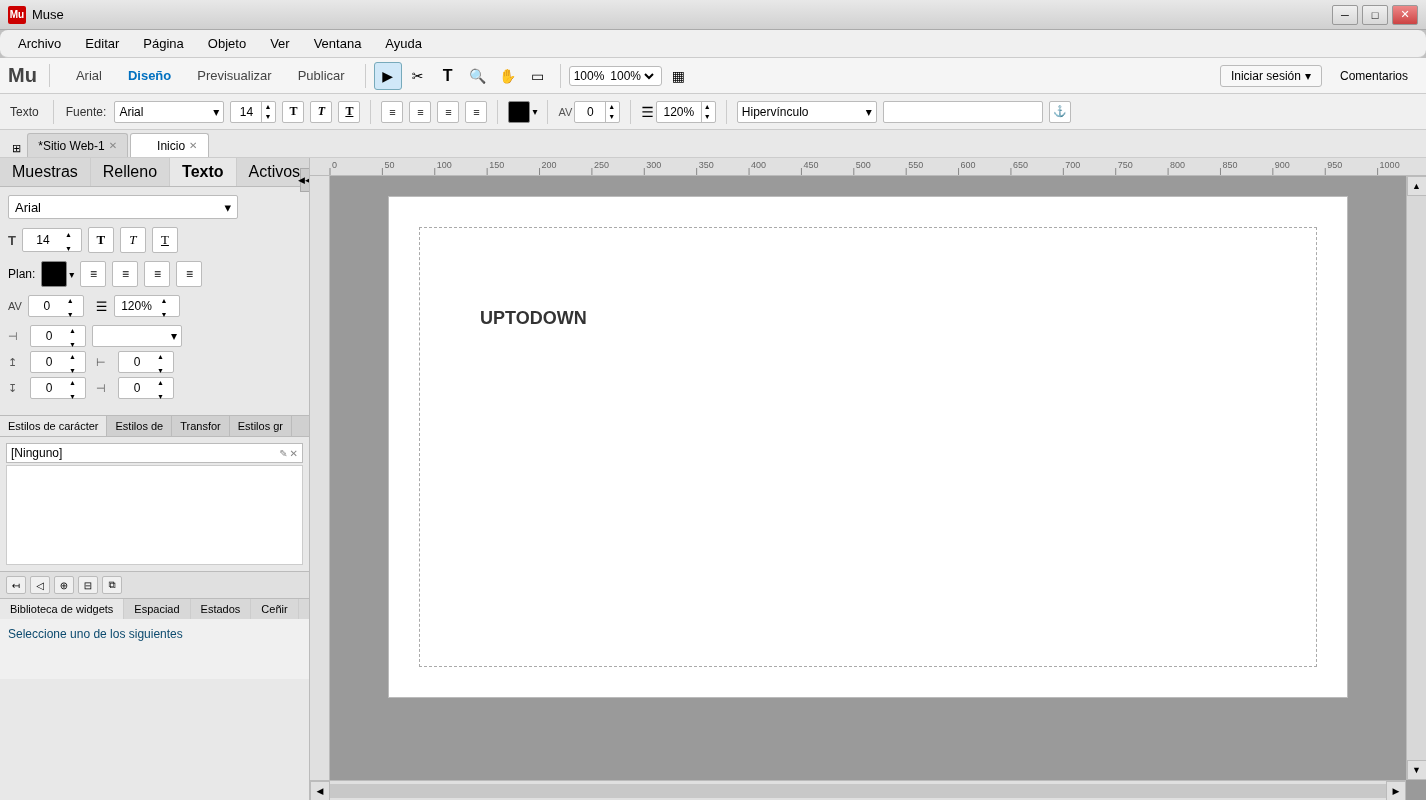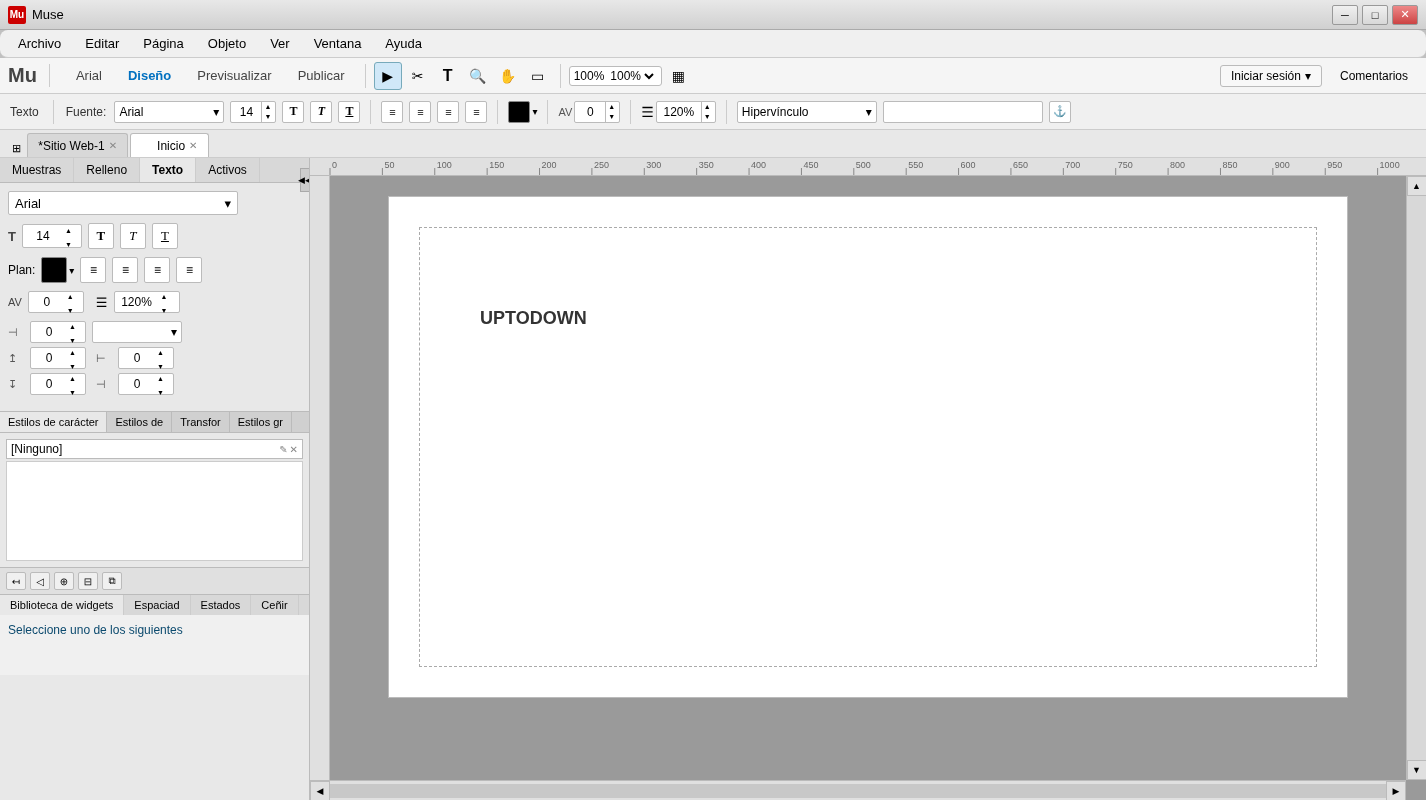--- a/index.html
+++ b/index.html
@@ -107,21 +107,21 @@
       width: 310px;
       background: #e8e8e8;
       border-right: 1px solid #bbb;
       display: flex;
       flex-direction: column;
       flex-shrink: 0;
       overflow: hidden;
     }
 
     .panel-tabs { display: flex; background: #d8d8d8; border-bottom: 1px solid #bbb; }
-    .panel-tab { padding: 5px 12px; cursor: pointer; font-size: 12px; border-right: 1px solid #ccc; }
+    .panel-tab { padding: 5px 12px; cursor: pointer; font-size: 16px; border-right: 1px solid #ccc; }
     .panel-tab.active { background: #e8e8e8; font-weight: bold; }
 
     
     .text-panel { padding: 8px; }
     .font-row { display: flex; align-items: center; margin-bottom: 8px; }
     .font-dropdown { display: flex; align-items: center; border: 1px solid #bbb; background: white; border-radius: 2px; padding: 2px 6px; cursor: pointer; width: 230px; justify-content: space-between; font-size: 13px; height: 24px; }
     .size-row { display: flex; align-items: center; gap: 6px; margin-bottom: 8px; }
     .size-number { display: flex; align-items: center; border: 1px solid #bbb; background: white; border-radius: 2px; width: 60px; height: 24px; }
     .size-number input { width: 40px; border: none; outline: none; font-size: 12px; text-align: center; background: transparent; }
     .panel-text-btn { width: 26px; height: 26px; border: 1px solid #bbb; background: white; display: flex; align-items: center; justify-content: center; cursor: pointer; border-radius: 2px; font-size: 13px; }

